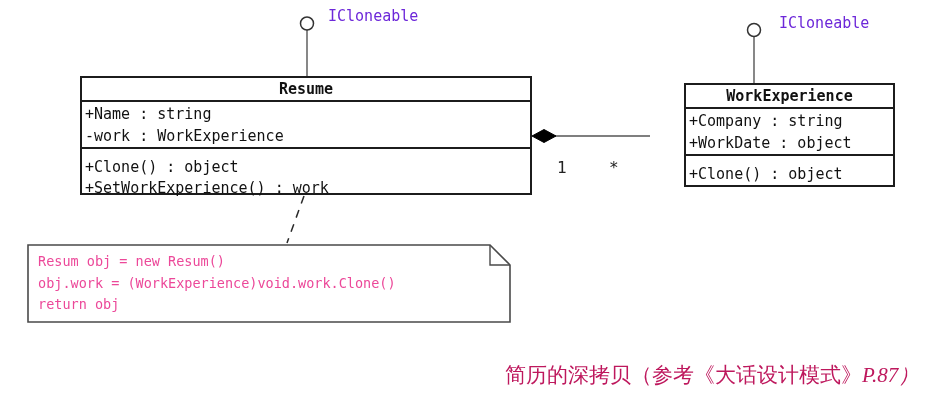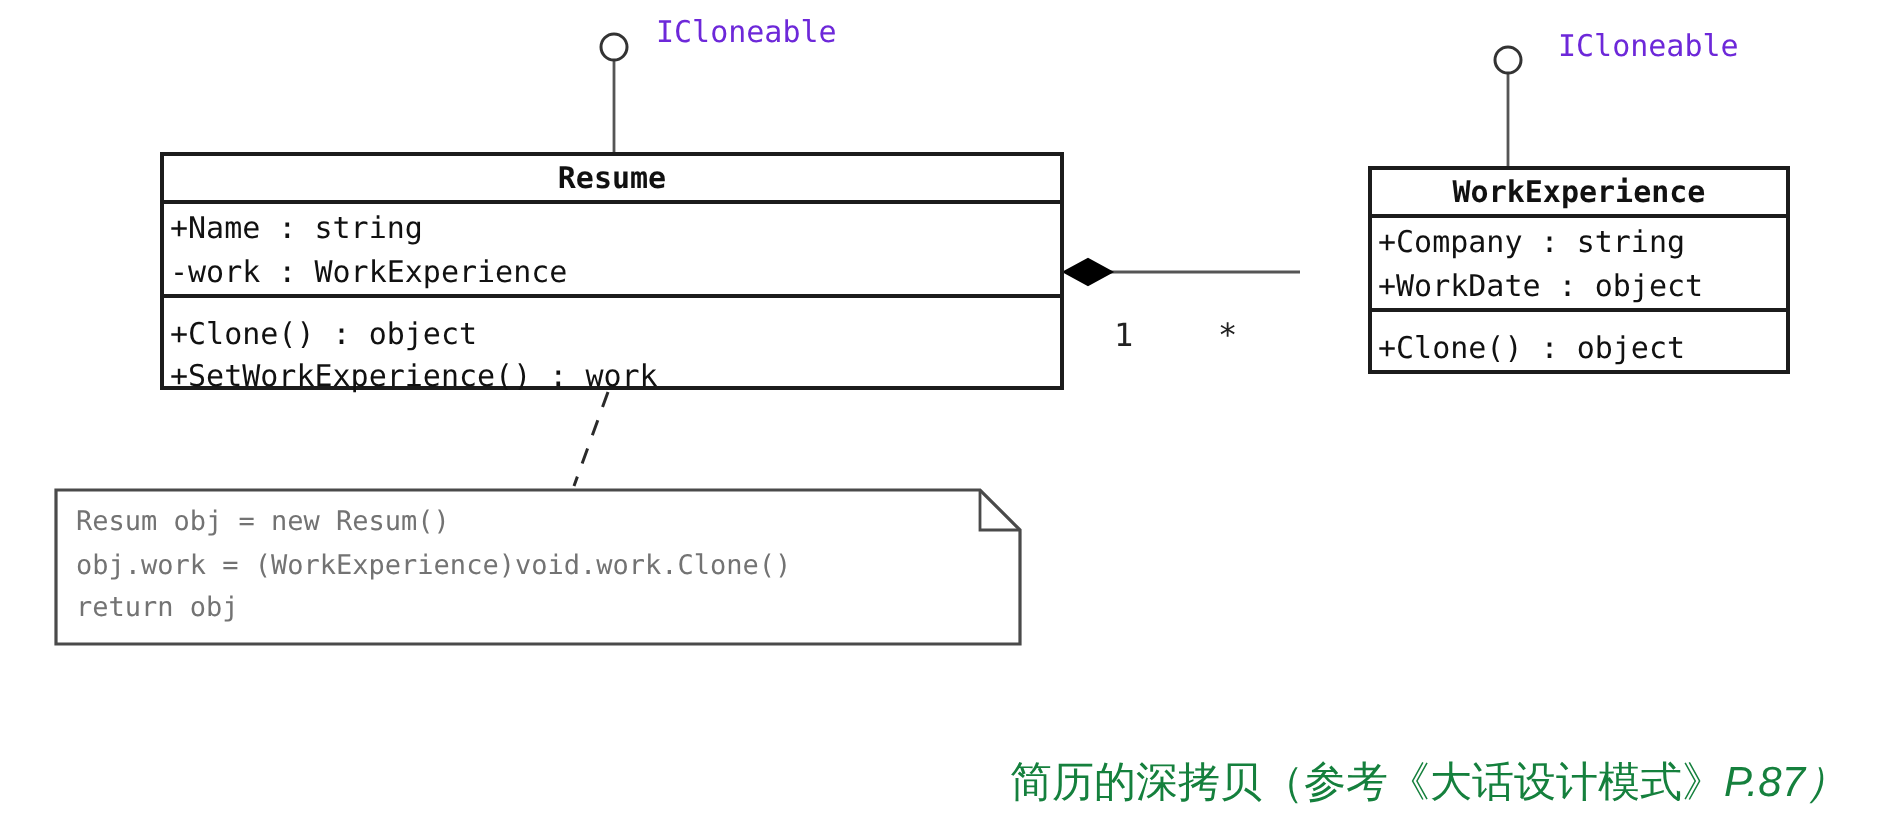--- a/index.html
+++ b/index.html
@@ -60,32 +60,32 @@
     z-index: 2;
     color: #222222;
   }
   .note-text {
     position: absolute;
     left: 38px;
     top: 251px;
     font-size: 13.5px;
     line-height: 21.5px;
     z-index: 2;
-    color: #737373;
+    color: #ec4899;
   }
   .note-text .member { white-space: pre; }
   .caption {
     position: absolute;
     left: 505px;
-    top: 377px;
-    font-family: Liberation Sans, sans-serif;
+    top: 361px;
+    font-family: Liberation Serif, serif;
     font-size: 21px;
     white-space: nowrap;
     z-index: 2;
-    color: #15803d;
+    color: #be185d;
   }
   .caption .ref { font-style: italic; }
 </style>
 </head>
 <body>
 
 <div class="stage">
 
   <svg class="lines-layer" viewBox="0 0 947 412">
 

